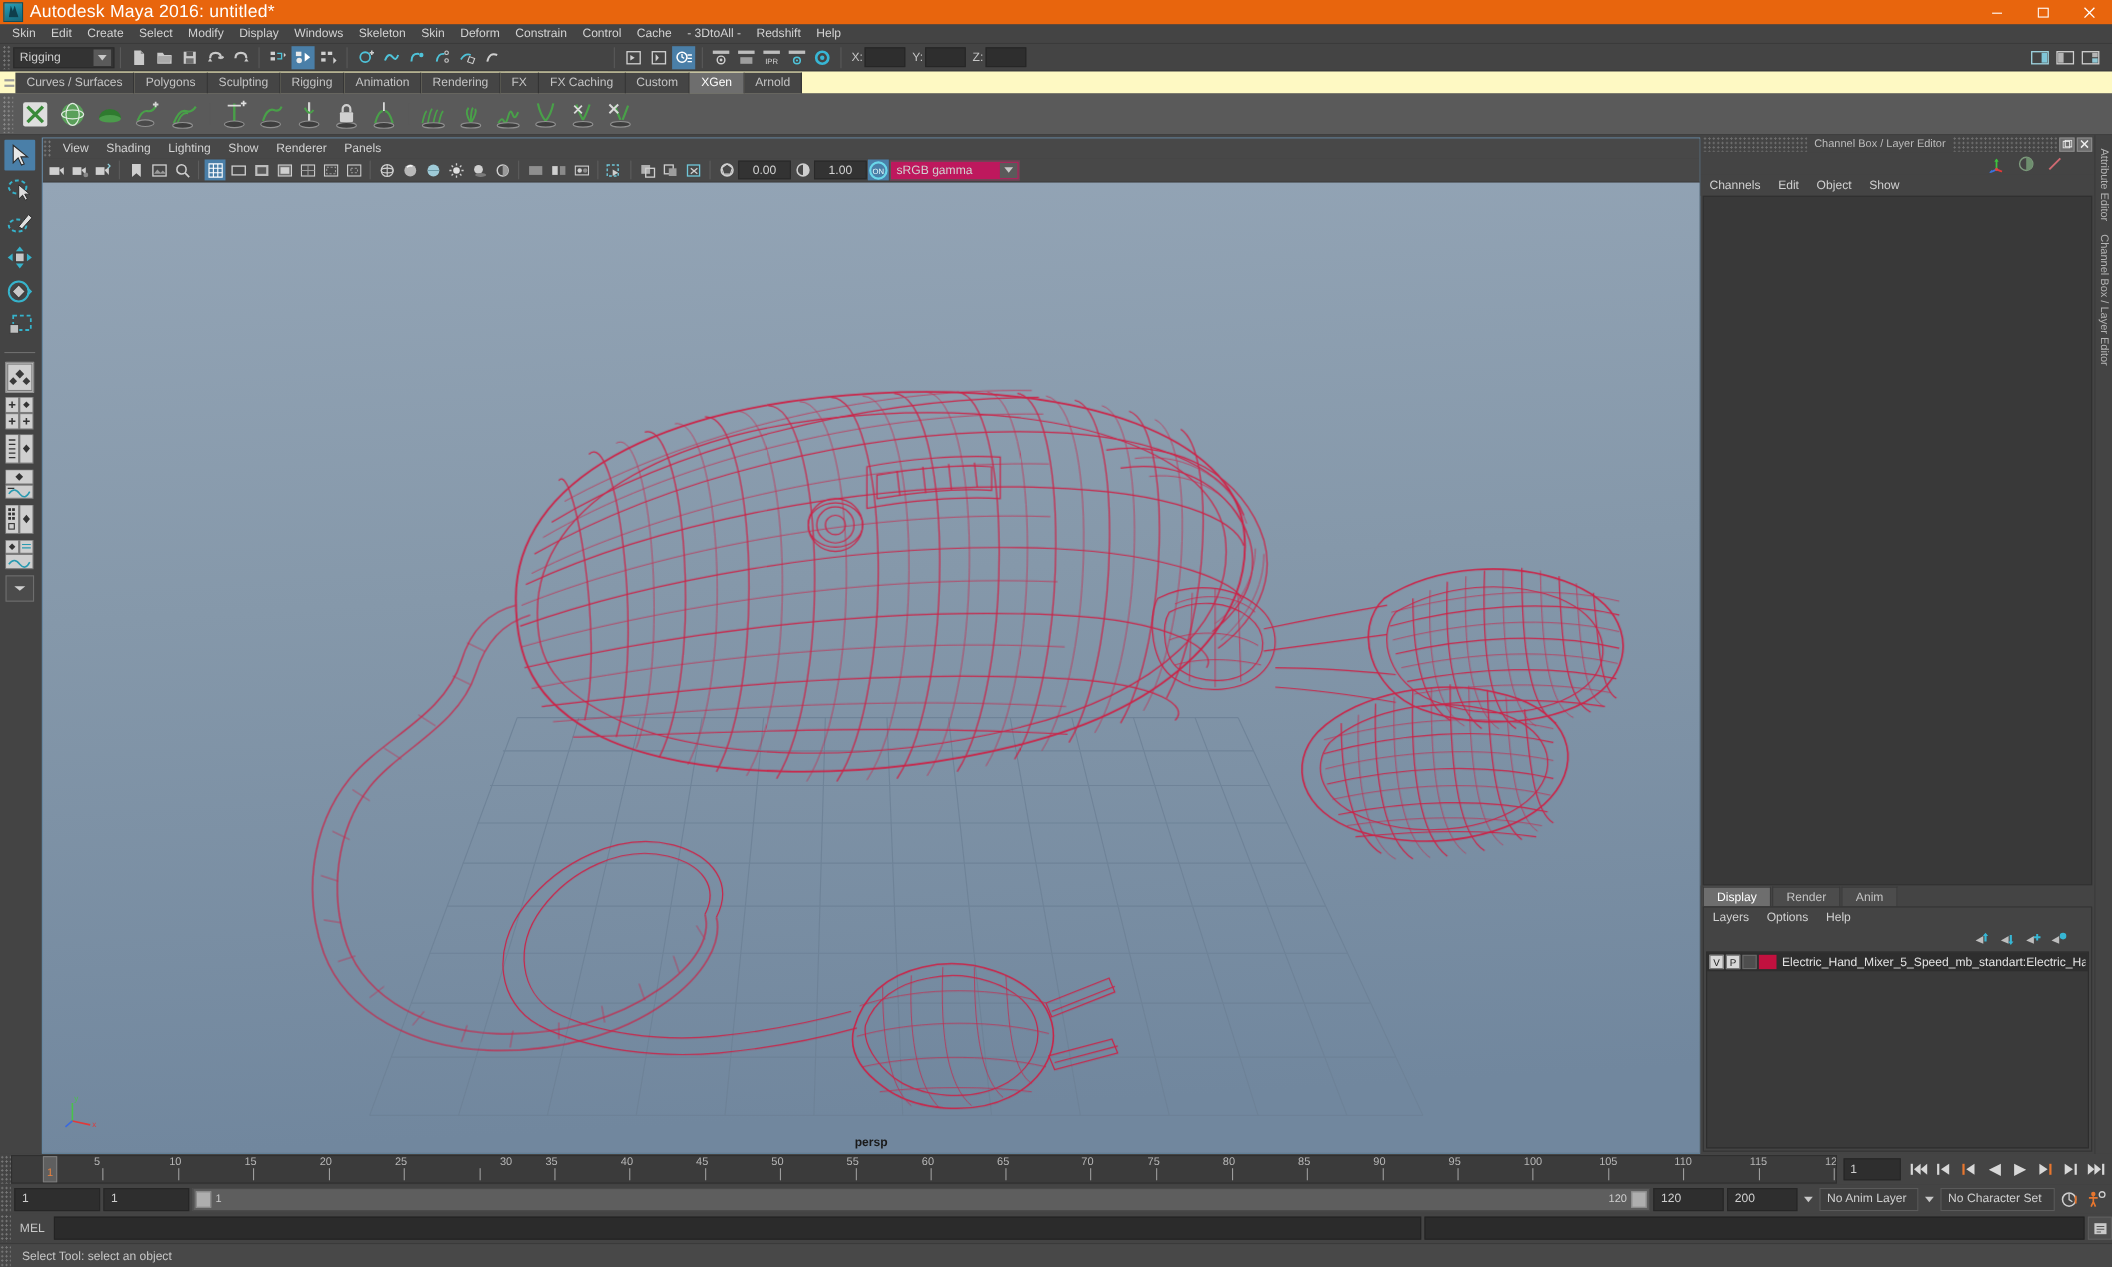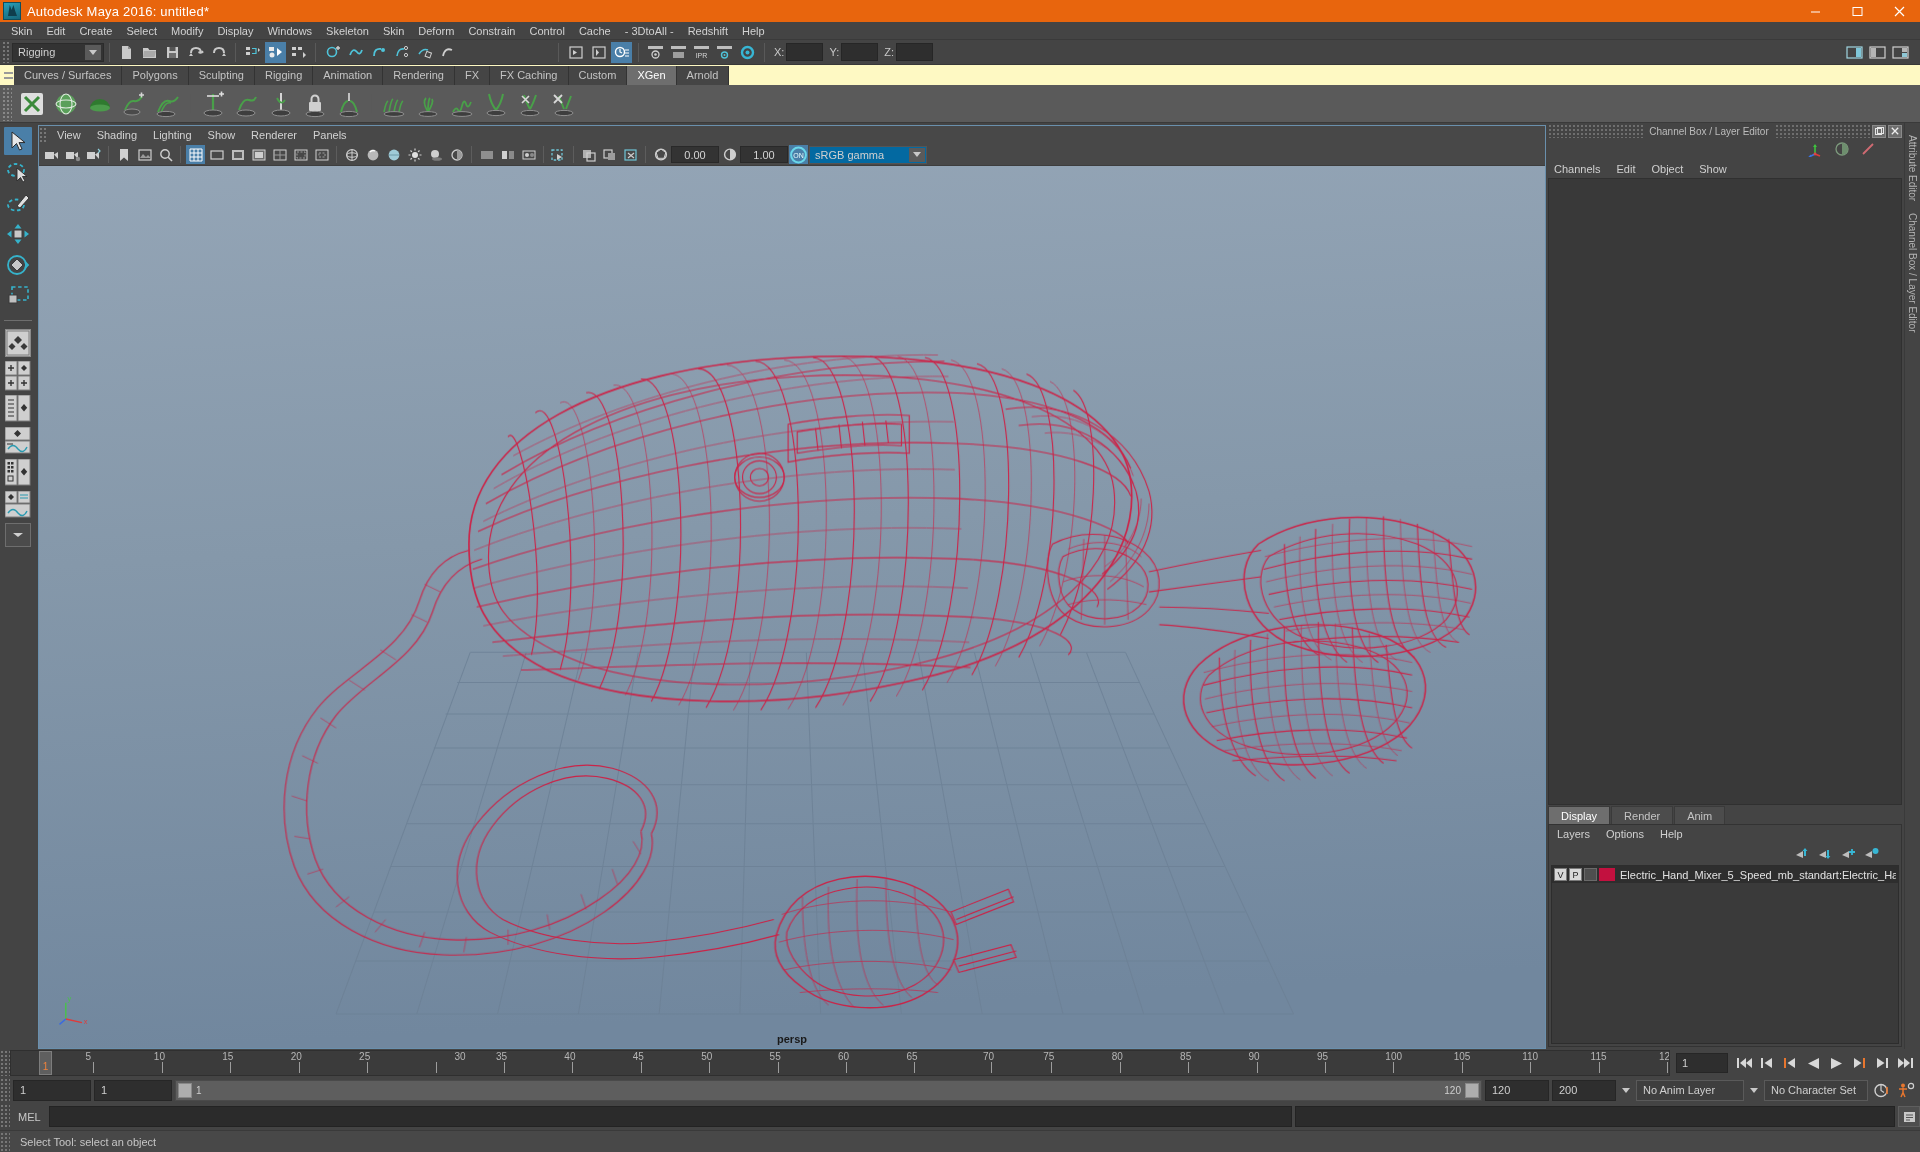--- a/index.html
+++ b/index.html
@@ -19,21 +19,21 @@
   }
   .app-logo {
     width: 18px; height: 18px; margin: 0 6px 0 3px;
     background: linear-gradient(160deg,#2aa0b8 0%, #1e7e93 55%, #17677a 100%);
     border: 1px solid #0d4e5e; position: relative; flex: 0 0 18px;
   }
   .app-logo::after {
     content: ""; position: absolute; left: 4px; top: 2px; width: 9px; height: 11px;
     background: #0f3e4c; clip-path: polygon(0 100%,20% 0,40% 45%,60% 0,80% 55%,100% 100%);
   }
-  .title-text { color: #fff; font-size: 13px; letter-spacing: .2px; }
+  .title-text { color: #fff; font-size: 16px; letter-spacing: .2px; }
   .win-controls { position: absolute; right: 0; top: 0; height: 22px; display: flex; }
   .win-btn {
     width: 42px; height: 22px; display: flex; align-items: center; justify-content: center;
     color: #fff; font-size: 12px; line-height: 1;
   }
   .win-btn svg { display:block; }
 
   
   .menubar {
     height: 18px; background: #444444; display: flex; align-items: center;
@@ -142,21 +142,21 @@
     padding-left: 2px; border-bottom: 1px solid #3d3d3d;
   }
   .vbtn { width: 19px; height: 19px; display: flex; align-items:center; justify-content:center; flex:0 0 19px; margin:0 1px; }
   .vbtn.on { background: #4a7fa8; }
   .vsep { width: 1px; height: 17px; background: #5d5d5d; margin: 0 4px; flex:0 0 1px; }
   .numfield {
     width: 48px; height: 17px; background: #333333; border: 1px solid #292929; color: #d4d4d4;
     font-size: 11px; display: flex; align-items: center; justify-content: center; flex: 0 0 48px;
   }
   .gamma-sel {
-    width: 118px; height: 18px; background: #0369a1; border: 1px solid #555; color: #d0d0d0;
+    width: 118px; height: 18px; background: #be185d; border: 1px solid #555; color: #d0d0d0;
     font-size: 11px; display: flex; align-items: center; padding-left: 5px; position: relative; flex:0 0 118px;
   }
   .gamma-sel .caret { position:absolute; right:1px; top:1px; bottom:1px; width:16px; background:#5a5a5a; display:flex;align-items:center;justify-content:center; }
 
   .viewport { flex: 1 1 auto; position: relative; overflow: hidden; min-height: 0;
     background: linear-gradient(175deg, #8a9db0 0%, #8396a9 30%, #7b8fa4 60%, #74899f 100%); }
   .persp-label {
     position: absolute; left: 50%; transform: translateX(-50%); bottom: 3px;
     color: #1a1a1a; font-size: 11px; font-weight: bold;
   }
@@ -1497,21 +1497,21 @@
   </div>
   <div class="rfield" style="width:64px;">
     <span>120</span>
   </div>
   <div class="rfield" style="width:64px;">
     <span>200</span>
   </div>
   <div class="dd-arrow">
       <i class="caret-glyph"></i>
     </div>
-  <div class="dropdownbox" style="width:108px;">
+  <div class="dropdownbox" style="width:90px;">
     <span>No Anim Layer</span>
   </div>
   <div class="dd-arrow">
       <i class="caret-glyph"></i>
     </div>
   <div class="dropdownbox" style="width:104px;">
     <span>No Character Set</span>
   </div>
   <div class="pbtn">
     <svg width="18" height="17" viewBox="0 0 18 17">

